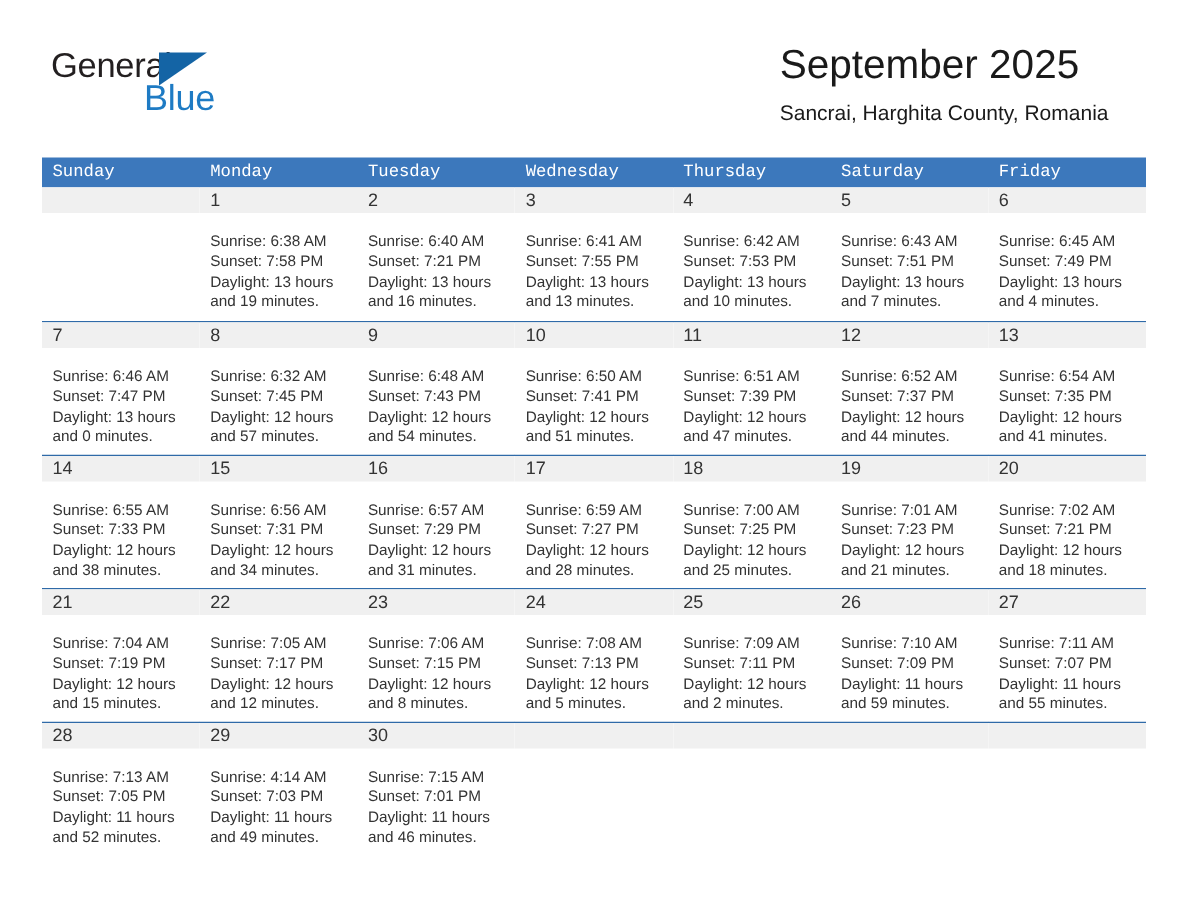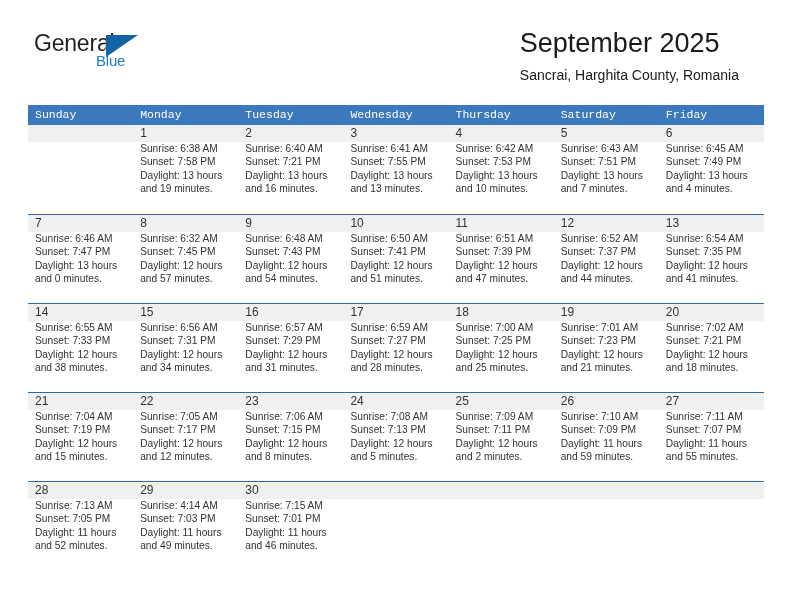--- a/index.html
+++ b/index.html
@@ -42,21 +42,21 @@
     top: 0;
     font-size: 23px;
     letter-spacing: -0.2px;
     color: #231f20;
     font-family: "Liberation Sans", sans-serif;
   }
   .logo-blue {
     position: absolute;
     left: 62px;
     top: 22px;
-    font-size: 15px;
+    font-size: 24px;
     letter-spacing: -0.2px;
     color: #1e7bc4;
     font-family: "Liberation Sans", sans-serif;
   }
   .logo-triangle {
     position: absolute;
     left: 72px;
     top: 5px;
     width: 0;
     height: 0;
@@ -123,21 +123,21 @@
   .day-number-band {
     background: #f0f0f0;
     height: 17px;
     line-height: 17px;
     padding-left: 7px;
     font-size: 12px;
     color: #333333;
     box-sizing: border-box;
   }
   .day-body {
-    padding: 0 5px 0 7px;
+    padding: 13px 5px 0 7px;
     font-size: 10.2px;
     line-height: 13.4px;
     color: #333333;
   }
   .day-body div { white-space: nowrap; }
   .day-cell.empty .day-number-band { color: transparent; }
 </style>
 </head>
 <body>
 

